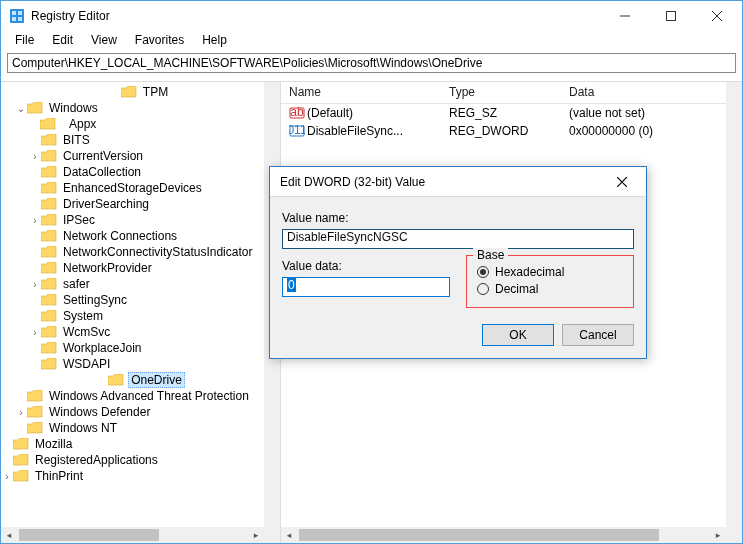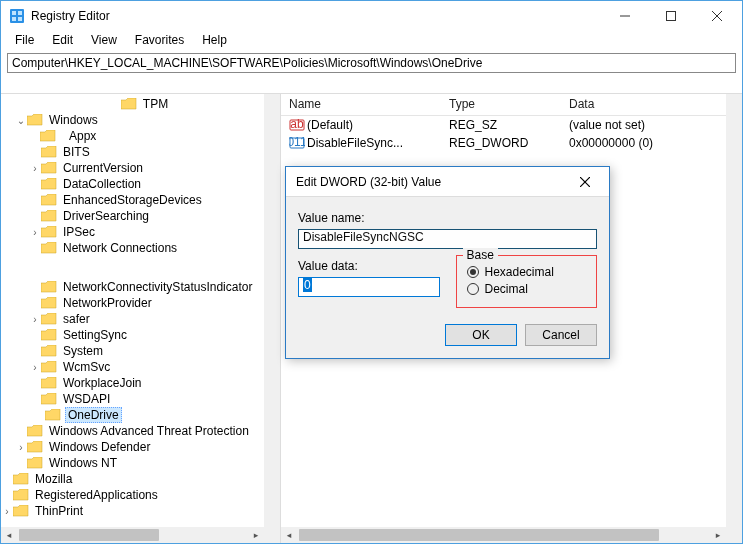--- a/index.html
+++ b/index.html
@@ -5,21 +5,21 @@
 * { box-sizing: border-box; margin: 0; padding: 0; font-family: "Segoe UI", Tahoma, sans-serif; font-size: 12px; }
 body { background: #fff; }
 .window { width: 743px; height: 544px; border: 1px solid #4da0e0; display: flex; flex-direction: column; background: #fff; position: relative; }
 .titlebar { height: 30px; display: flex; align-items: center; padding: 0 2px 0 8px; }
 .titlebar .app-icon { width: 16px; height: 16px; margin-right: 6px; display: inline-block; }
 .titlebar .title { flex: 1; color: #000; }
 .titlebar .win-btns { display: flex; }
 .titlebar .win-btn { width: 46px; height: 30px; display: flex; align-items: center; justify-content: center; color: #333; }
 .menubar { height: 20px; padding: 0 6px; display: flex; gap: 2px; }
 .menubar .menu-item { padding: 2px 8px; color: #000; }
-.addressbar { margin: 2px 6px 20px 6px; border: 1px solid #888; height: 20px; display: flex; align-items: center; padding: 0 4px; background: #fff; }
+.addressbar { margin: 2px 6px 8px 6px; border: 1px solid #888; height: 20px; display: flex; align-items: center; padding: 0 4px; background: #fff; }
 .content { flex: 1; display: flex; border-top: 1px solid #ddd; min-height: 0; }
 .tree-pane { width: 280px; border-right: 1px solid #ddd; position: relative; overflow: hidden; }
 .tree { position: absolute; inset: 0 16px 16px 0; overflow: hidden; padding: 2px 0; }
 .tree-row { display: flex; align-items: center; height: 16px; white-space: nowrap; }
 .tree-row .caret { width: 12px; text-align: center; color: #666; font-size: 10px; }
 .tree-row .folder-ic { width: 16px; height: 12px; margin-right: 4px; display: inline-block; }
 .tree-row.selected .label { background: #cce8ff; border: 1px dotted #66a3ff; padding: 0 2px; }
 .tree-row .label { padding: 0 2px; }
 .list-pane { flex: 1; position: relative; overflow: hidden; }
 .list-header { display: flex; height: 22px; border-bottom: 1px solid #e5e5e5; }
@@ -29,21 +29,21 @@
 .list-row .cell { padding: 0 8px; overflow: hidden; text-overflow: ellipsis; white-space: nowrap; }
 .row-ic { width: 16px; height: 14px; margin-right: 2px; display: inline-block; flex-shrink: 0; }
 .hscroll { position: absolute; left: 0; right: 16px; bottom: 0; height: 16px; background: #f0f0f0; display: flex; align-items: center; }
 .hscroll .arrow { width: 16px; height: 16px; background: #f0f0f0; display: flex; align-items: center; justify-content: center; color: #555; font-size: 9px; }
 .hscroll .track { flex: 1; height: 16px; background: #f0f0f0; position: relative; }
 .hscroll .thumb { position: absolute; top: 2px; height: 12px; background: #c2c2c2; border-radius: 1px; }
 .vscroll { position: absolute; right: 0; top: 0; bottom: 16px; width: 16px; background: #f0f0f0; }
 .scroll-corner { position: absolute; right: 0; bottom: 0; width: 16px; height: 16px; background: #f0f0f0; }
 
 
-.dialog { position: absolute; left: 284px; top: 165px; width: 325px; border: 1px solid #2a7ac4; background: #f0f0f0; box-shadow: 2px 2px 10px rgba(0,0,0,0.25); }
+.dialog { position: absolute; left: 268px; top: 165px; width: 378px; border: 1px solid #2a7ac4; background: #f0f0f0; box-shadow: 2px 2px 10px rgba(0,0,0,0.25); }
 .dialog .dlg-titlebar { height: 30px; display: flex; align-items: center; padding: 0 4px 0 10px; background: #fff; border-bottom: 1px solid #ddd; }
 .dialog .dlg-title { flex: 1; }
 .dialog .dlg-close { width: 40px; height: 26px; display: flex; align-items: center; justify-content: center; }
 .dialog .dlg-body { padding: 10px 12px 12px 12px; }
 .dlg-label { margin: 4px 0 4px 0; display: block; }
 .dlg-input { width: 100%; border: 1px solid #0c4a6e; height: 20px; padding: 0 4px; background: #fff; }
 .dlg-input.disabled {opacity:0.95;}
 .dlg-input.active { border: 1px solid #0078d7; }
 .dlg-input.active .cursor-sel { background: #0078d7; color: #fff; padding: 0 1px; }
 .dlg-row2 { display: flex; gap: 16px; margin-top: 6px; }
@@ -171,21 +171,21 @@
               </svg></span>
             <span class="label">IPSec</span>
           </div>
           <div class="tree-row" style="padding-left: 28px;">
             <span class="caret"></span>
             <span class="folder-ic"><svg width="16" height="12">
                 <path d="M0 2 L5 2 L7 0 L15 0 L15 11 L0 11 Z" fill="#ffd766" stroke="#c9a227" stroke-width="0.5"></path>
               </svg></span>
             <span class="label">Network Connections</span>
           </div>
-          <div class="tree-row" style="padding-left: 28px; margin-top: 23px;">
+          <div class="tree-row" style="padding-left: 28px;">
             <span class="caret"></span>
             <span class="folder-ic"><svg width="16" height="12">
                 <path d="M0 2 L5 2 L7 0 L15 0 L15 11 L0 11 Z" fill="#ffd766" stroke="#c9a227" stroke-width="0.5"></path>
               </svg></span>
             <span class="label">NetworkConnectivityStatusIndicator</span>
           </div>
           <div class="tree-row" style="padding-left: 28px;">
             <span class="caret"></span>
             <span class="folder-ic"><svg width="16" height="12">
                 <path d="M0 2 L5 2 L7 0 L15 0 L15 11 L0 11 Z" fill="#ffd766" stroke="#c9a227" stroke-width="0.5"></path>
@@ -227,21 +227,21 @@
               </svg></span>
             <span class="label">WorkplaceJoin</span>
           </div>
           <div class="tree-row" style="padding-left: 28px;">
             <span class="caret"></span>
             <span class="folder-ic"><svg width="16" height="12">
                 <path d="M0 2 L5 2 L7 0 L15 0 L15 11 L0 11 Z" fill="#ffd766" stroke="#c9a227" stroke-width="0.5"></path>
               </svg></span>
             <span class="label">WSDAPI</span>
           </div>
-          <div class="tree-row selected" style="padding-left: 32px;">
+          <div class="tree-row selected" style="padding-left: 16px; justify-content: center;">
             <span class="caret"></span>
             <span class="folder-ic"><svg width="16" height="12">
                 <path d="M0 2 L5 2 L7 0 L15 0 L15 11 L0 11 Z" fill="#ffd766" stroke="#c9a227" stroke-width="0.5"></path>
               </svg></span>
             <span class="label">OneDrive</span>
           </div>
           <div class="tree-row" style="padding-left: 14px;">
             <span class="caret"></span>
             <span class="folder-ic"><svg width="16" height="12">
                 <path d="M0 2 L5 2 L7 0 L15 0 L15 11 L0 11 Z" fill="#ffd766" stroke="#c9a227" stroke-width="0.5"></path>

